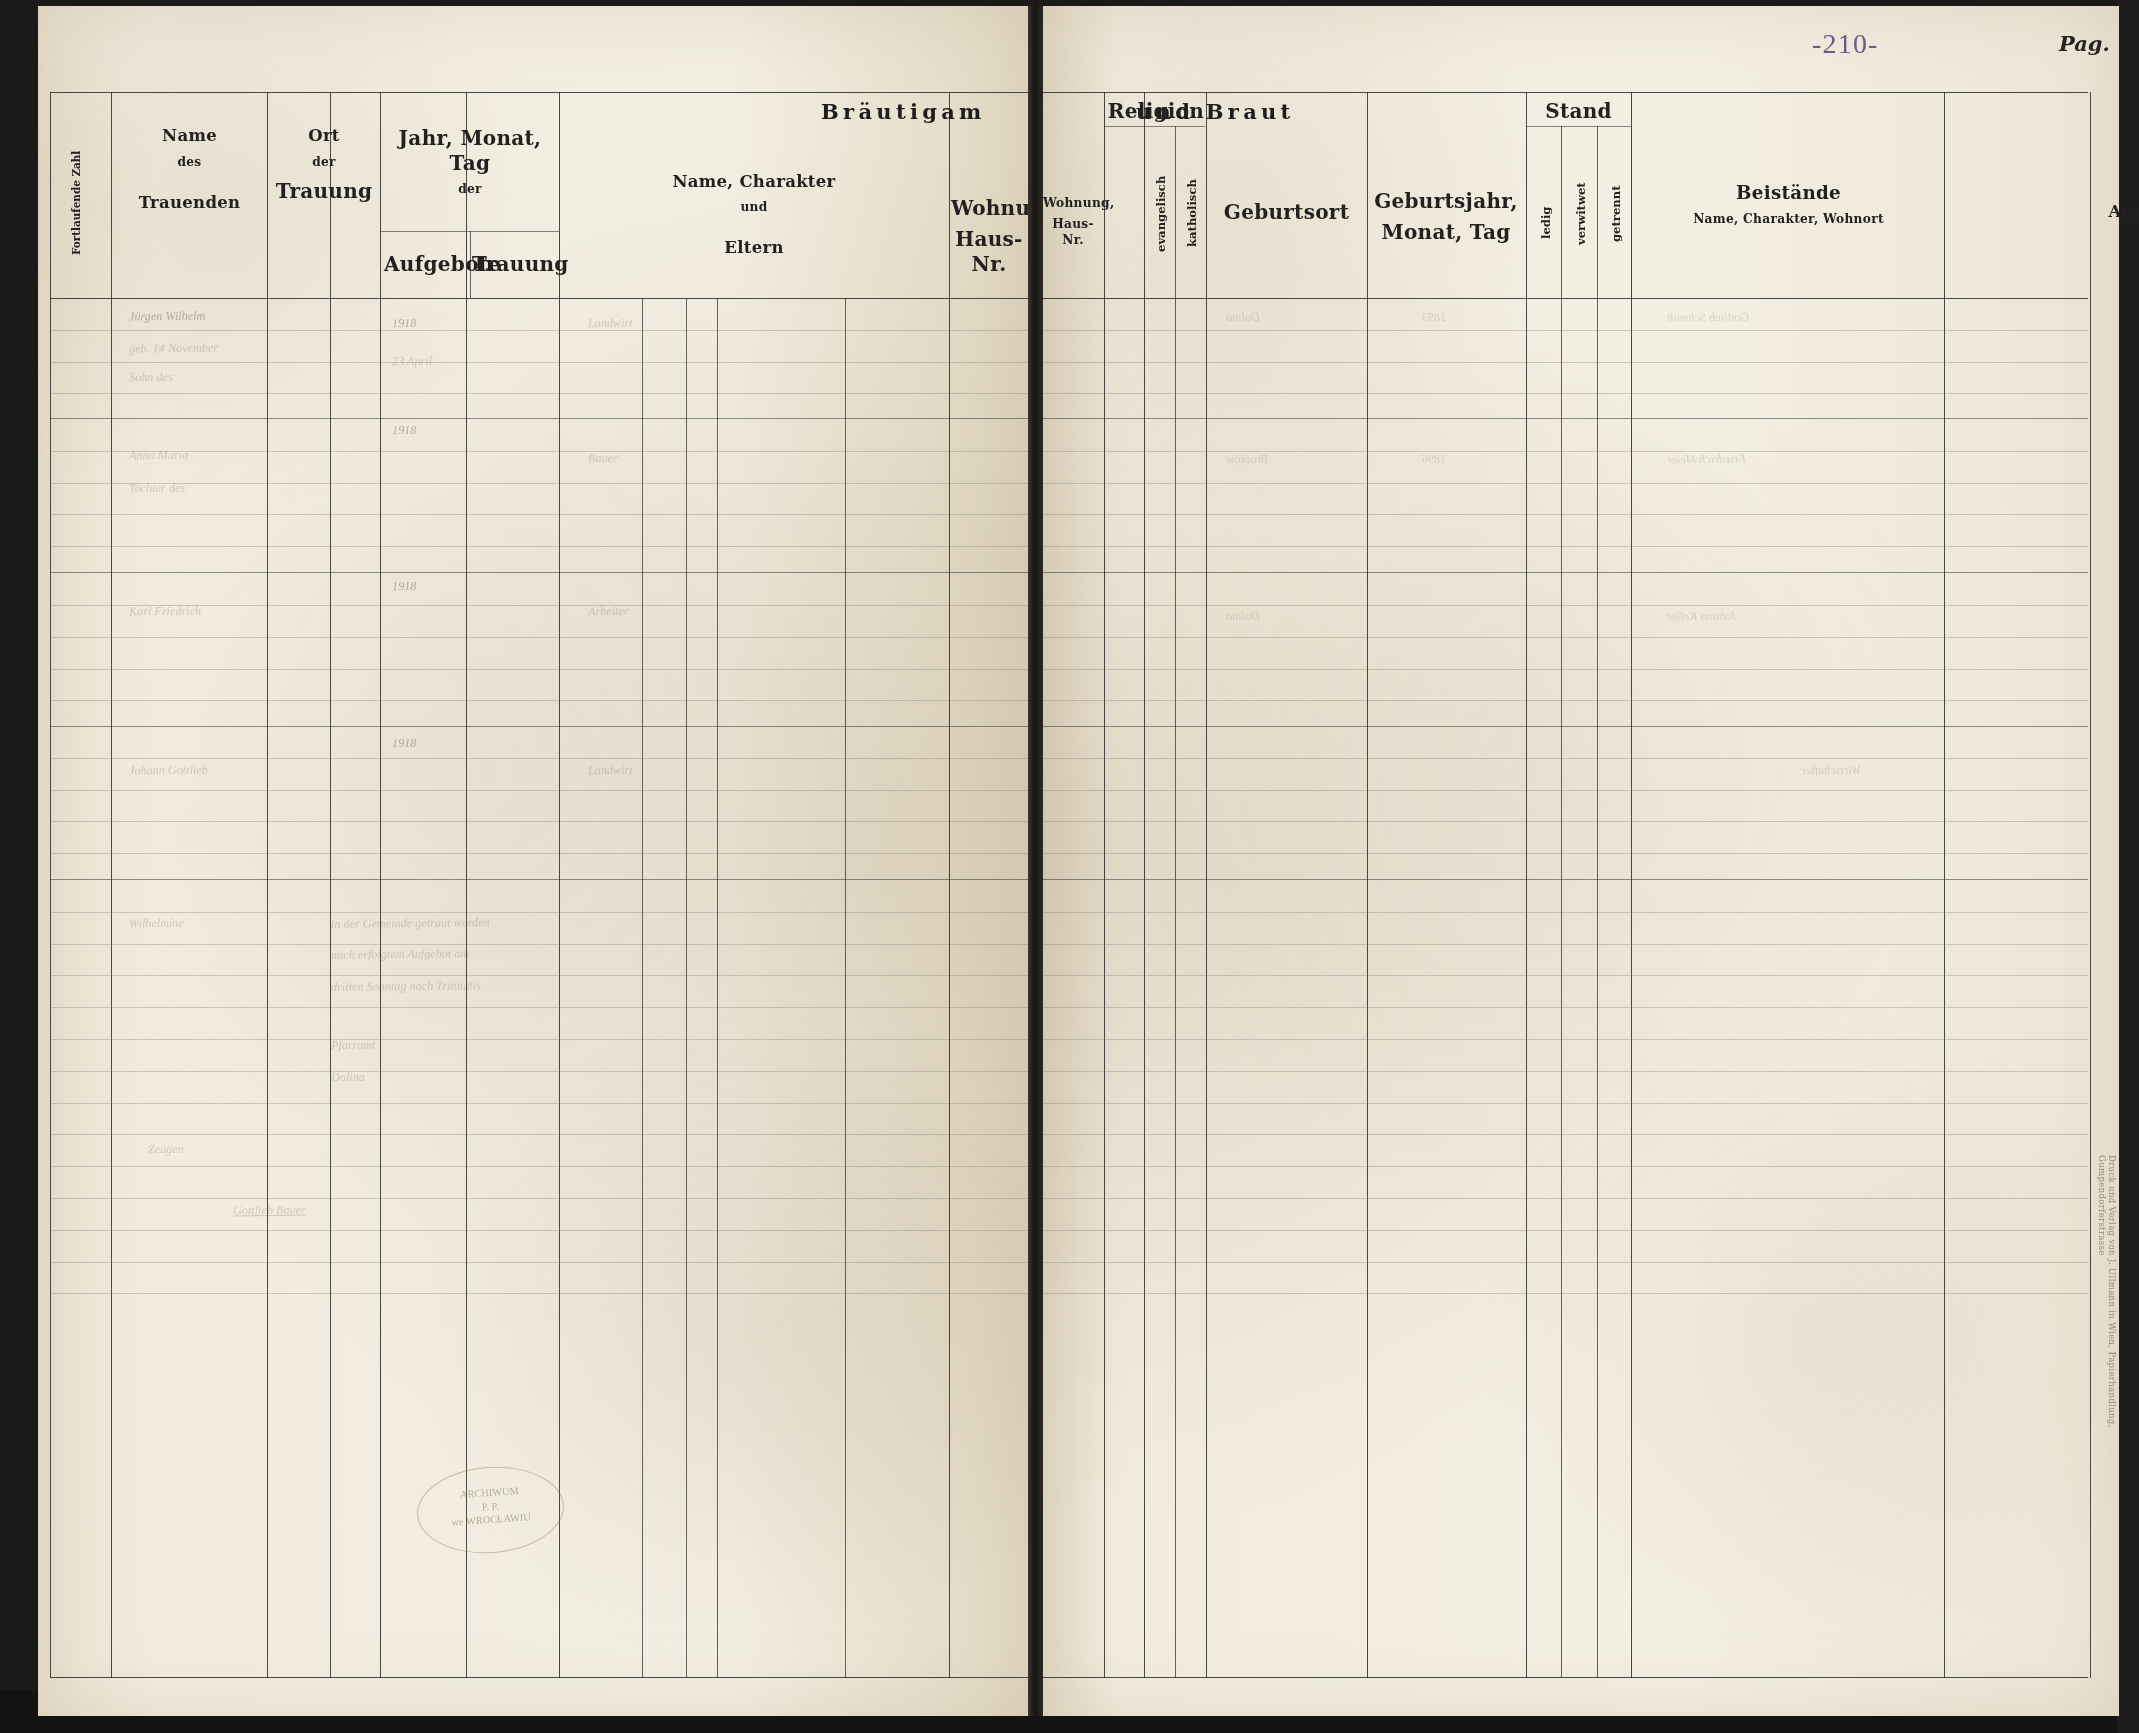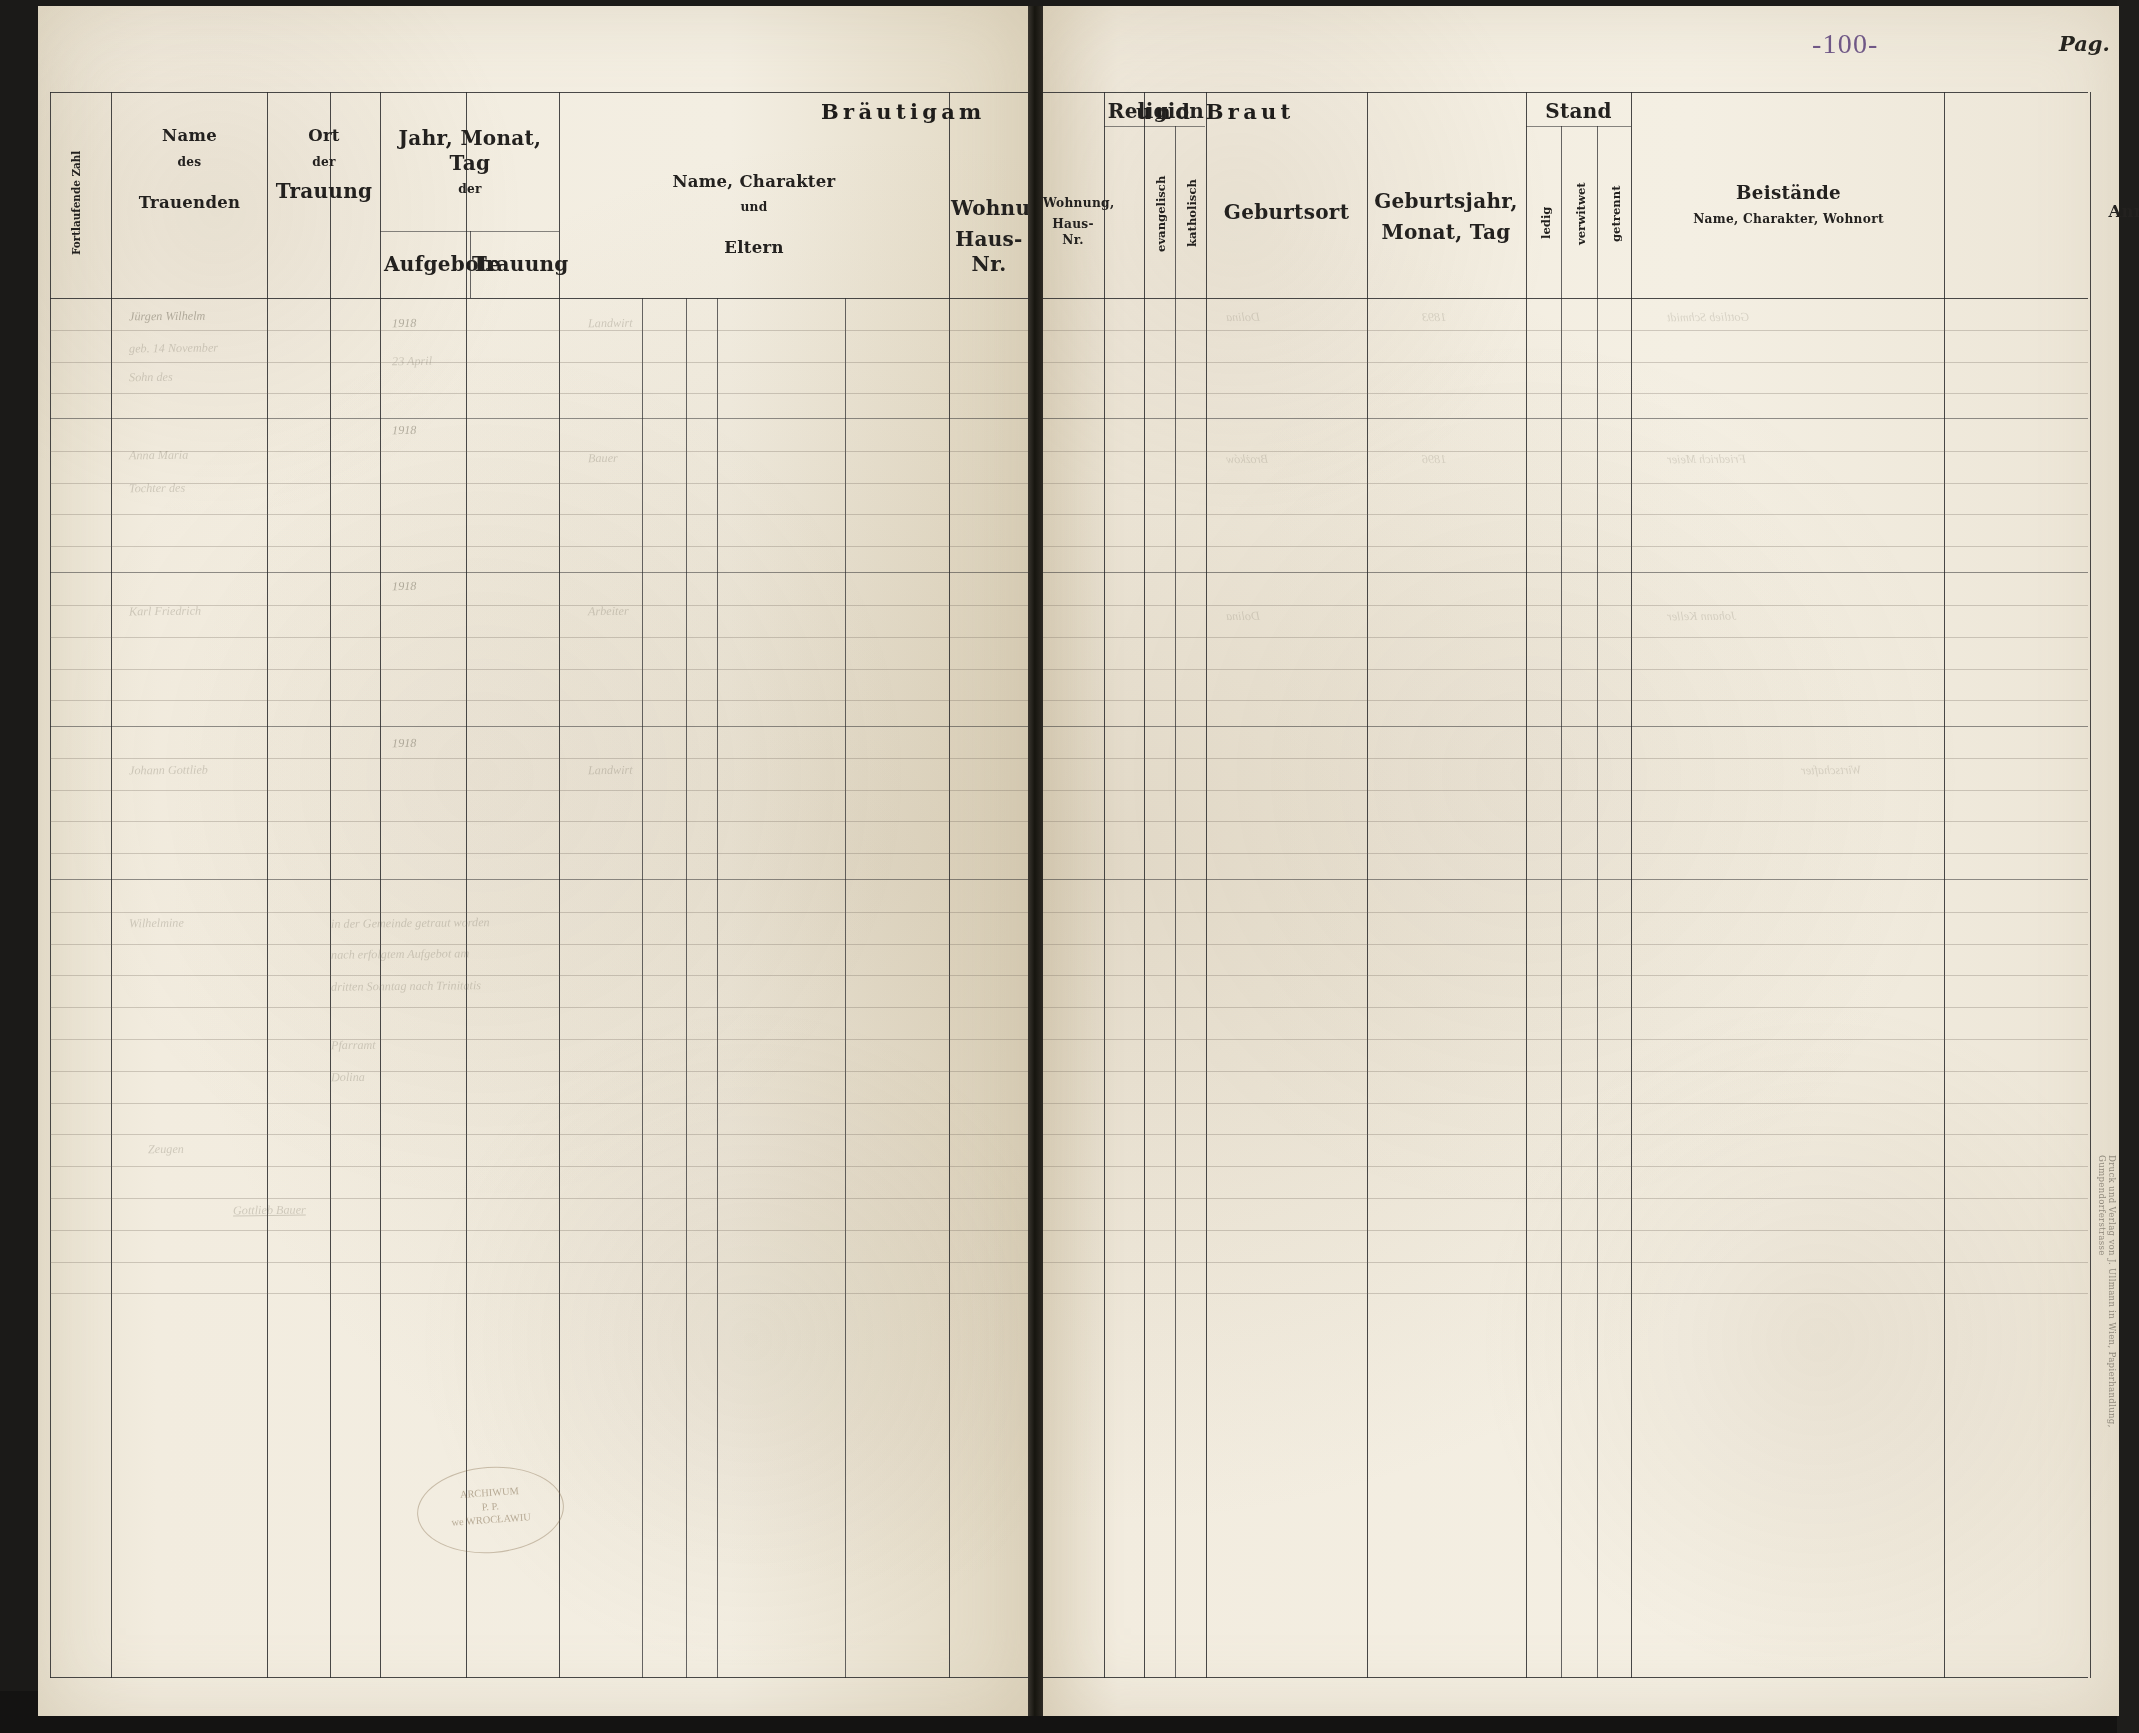--- a/index.html
+++ b/index.html
@@ -376,21 +376,21 @@
     <div class="vline thin" style="left:554px;top:120px;bottom:38px;"></div>
     <div class="vline" style="left:588px;top:86px;bottom:38px;"></div>
     <div class="vline" style="left:901px;top:86px;bottom:38px;"></div>
     <div class="vline" style="left:1047px;top:86px;bottom:38px;"></div>
 
     <div class="hline thin" style="top:120px;left:61px;width:101px;"></div>
     <div class="hline thin" style="top:120px;left:483px;width:105px;"></div>
 
     <div class="banner" style="left:93px;top:93px;">und Braut</div>
 
-    <div class="pagenum" style="left:769px;top:22px;">-100-</div>
+    <div class="pagenum" style="left:769px;top:22px;">-210-</div>
     <div class="pag-label" style="left:1016px;top:24.5px;">Pag.</div>
 
     <div class="hdr" style="left:0px;top:190px;width:60px;">
       <div class="fraktur sm">Wohnung,</div>
       <div class="fraktur sm" style="margin-top:6.1px;">Haus-Nr.</div>
     </div>
 
     <div class="hdr" style="left:64px;top:93px;width:98px;">
       <div class="fraktur mid">Religion</div>
     </div>

